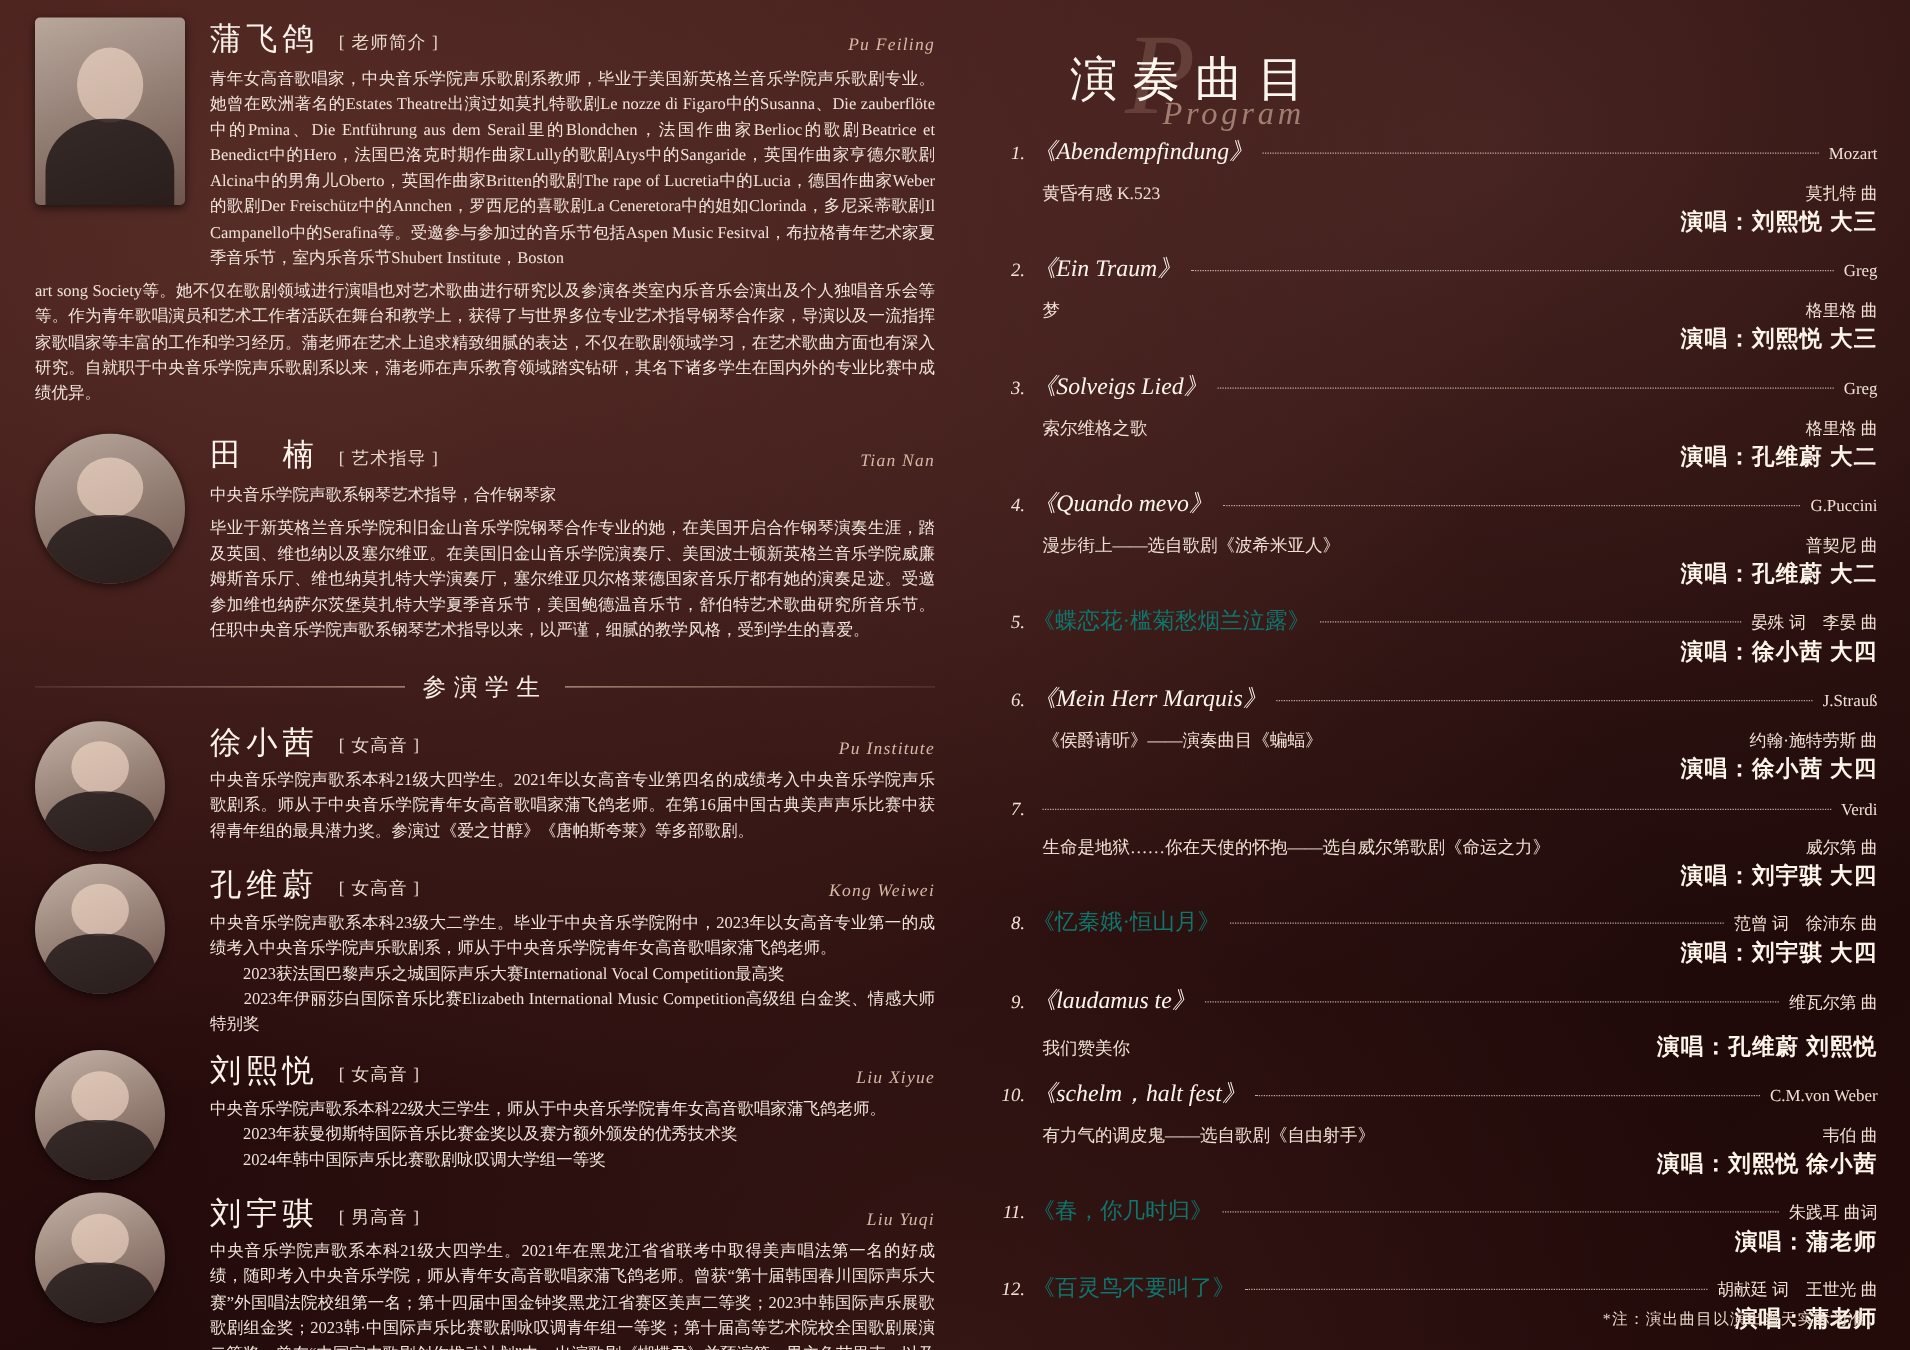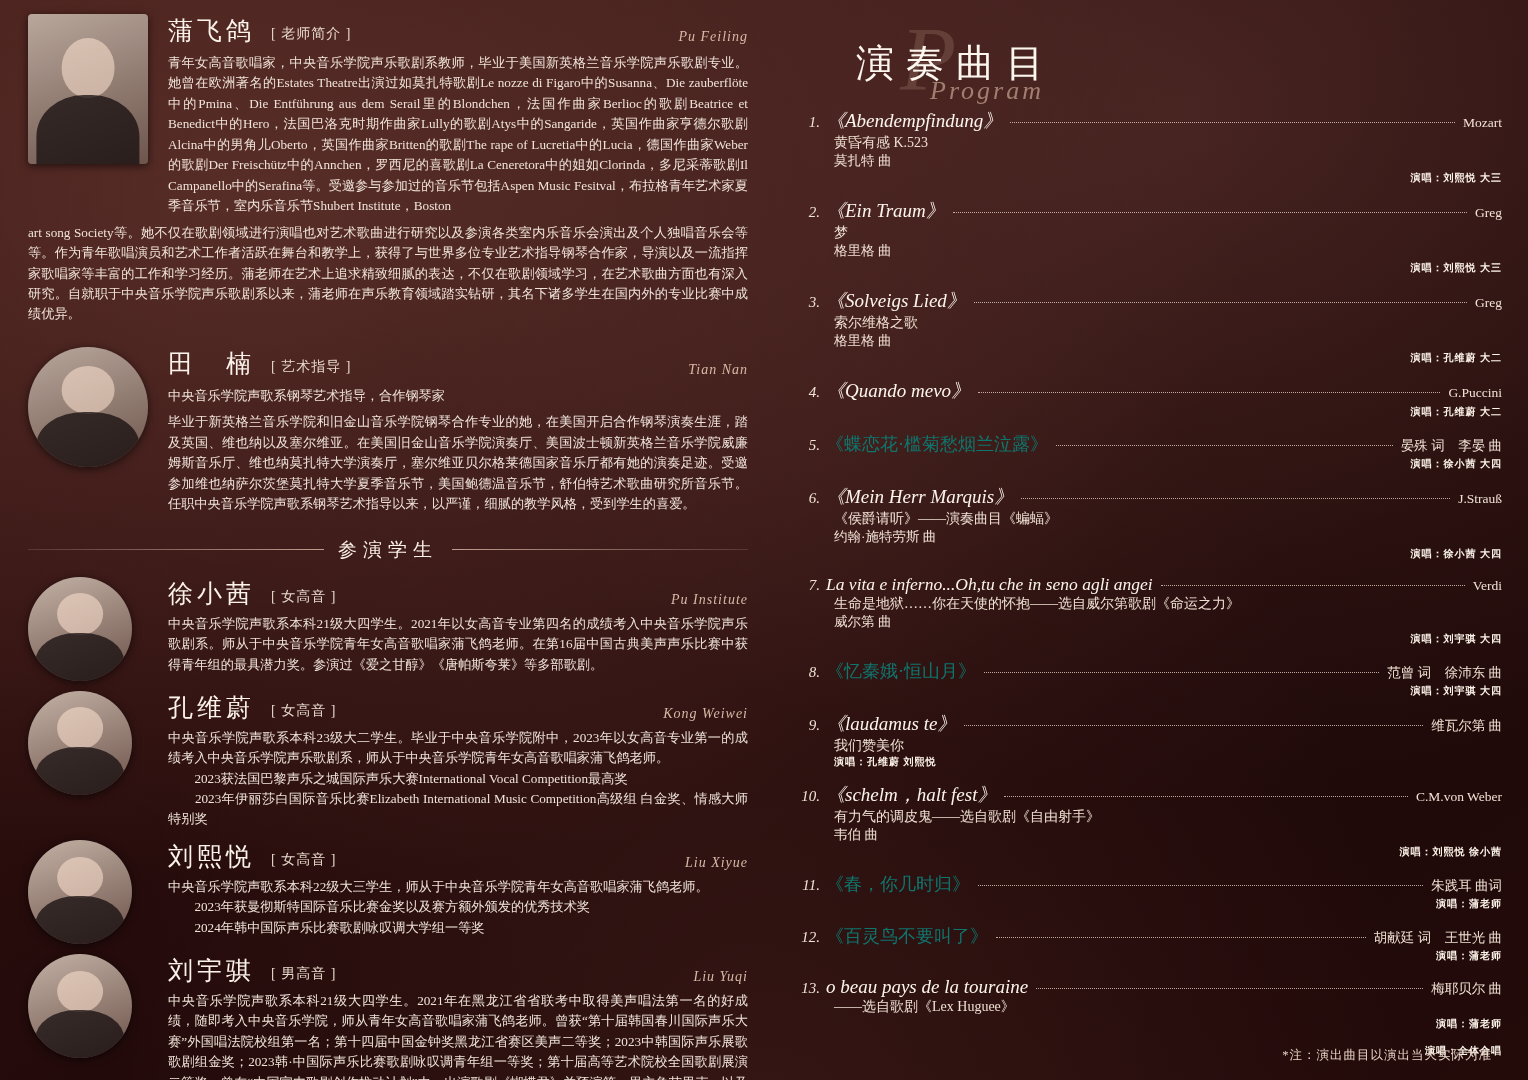--- a/index.html
+++ b/index.html
@@ -86,24 +86,24 @@
   .item{margin-bottom:13px;}
   .row1{display:flex;align-items:baseline;white-space:nowrap;}
   .num{font-style:italic;font-size:15px;color:#f3e3d6;width:30px;text-align:right;margin-right:6px;flex:none;}
   .title-main{font-size:19px;font-style:italic;color:#fdf5ed;font-family:"Liberation Serif",serif;}
   .title-cjk{font-size:18px;color:#0f766e;font-style:normal;}
   .dots{
     flex:1;margin:0 8px 0 8px;border-bottom:1.5px dotted rgba(240,220,205,.75);
     transform:translateY(-4px);min-width:20px;
   }
   .composer{font-size:13.5px;color:#f2e2d5;flex:none;}
-  .row2{display:flex;justify-content:space-between;align-items:baseline;margin-top:0;padding-left:44px;flex-direction:column;}
+  .row2{display:flex;justify-content:space-between;align-items:baseline;margin-top:12px;padding-left:44px;}
   .sub-cn{font-size:14px;color:#f0e0d3;}
   .composer-cn{font-size:13.5px;color:#f2e2d5;}
-  .row3{text-align:right;font-size:10px;color:#fdf4ea;margin-top:1px;font-weight:bold;letter-spacing:1px;}
+  .row3{text-align:right;font-size:18px;color:#fdf4ea;margin-top:1px;font-weight:bold;letter-spacing:1px;}
   .note{
     position:absolute;right:10px;bottom:6px;font-size:12.5px;color:#e8d6c8;letter-spacing:1px;
   }
 </style>
 </head>
 <body>
 
 <div class="page">
 
   <div class="left">
@@ -257,20 +257,24 @@
         <div class="row3">演唱：孔维蔚 大二</div>
       </div>
 
       <div class="item">
         <div class="row1">
           <span class="num">4.</span>
           <span class="title-main">《Quando mevo》</span>
           <span class="dots"></span>
           <span class="composer">G.Puccini</span>
         </div>
+        <div class="row2">
+          <span class="sub-cn">漫步街上——选自歌剧《波希米亚人》</span>
+          <span class="composer-cn">普契尼 曲</span>
+        </div>
         <div class="row3">演唱：孔维蔚 大二</div>
       </div>
 
       <div class="item">
         <div class="row1">
           <span class="num">5.</span>
           <span class="title-cjk">《蝶恋花·槛菊愁烟兰泣露》</span>
           <span class="dots"></span>
           <span class="composer">晏殊 词　李晏 曲</span>
         </div>
@@ -287,21 +291,20 @@
         <div class="row2">
           <span class="sub-cn">《侯爵请听》——演奏曲目《蝙蝠》</span>
           <span class="composer-cn">约翰·施特劳斯 曲</span>
         </div>
         <div class="row3">演唱：徐小茜 大四</div>
       </div>
 
       <div class="item">
         <div class="row1">
           <span class="num">7.</span>
-          <span class="title-main" style="font-size:17.5px;">La vita e inferno...Oh,tu che in seno agli angei</span>
           <span class="dots"></span>
           <span class="composer">Verdi</span>
         </div>
         <div class="row2">
           <span class="sub-cn">生命是地狱……你在天使的怀抱——选自威尔第歌剧《命运之力》</span>
           <span class="composer-cn">威尔第 曲</span>
         </div>
         <div class="row3">演唱：刘宇骐 大四</div>
       </div>
 

